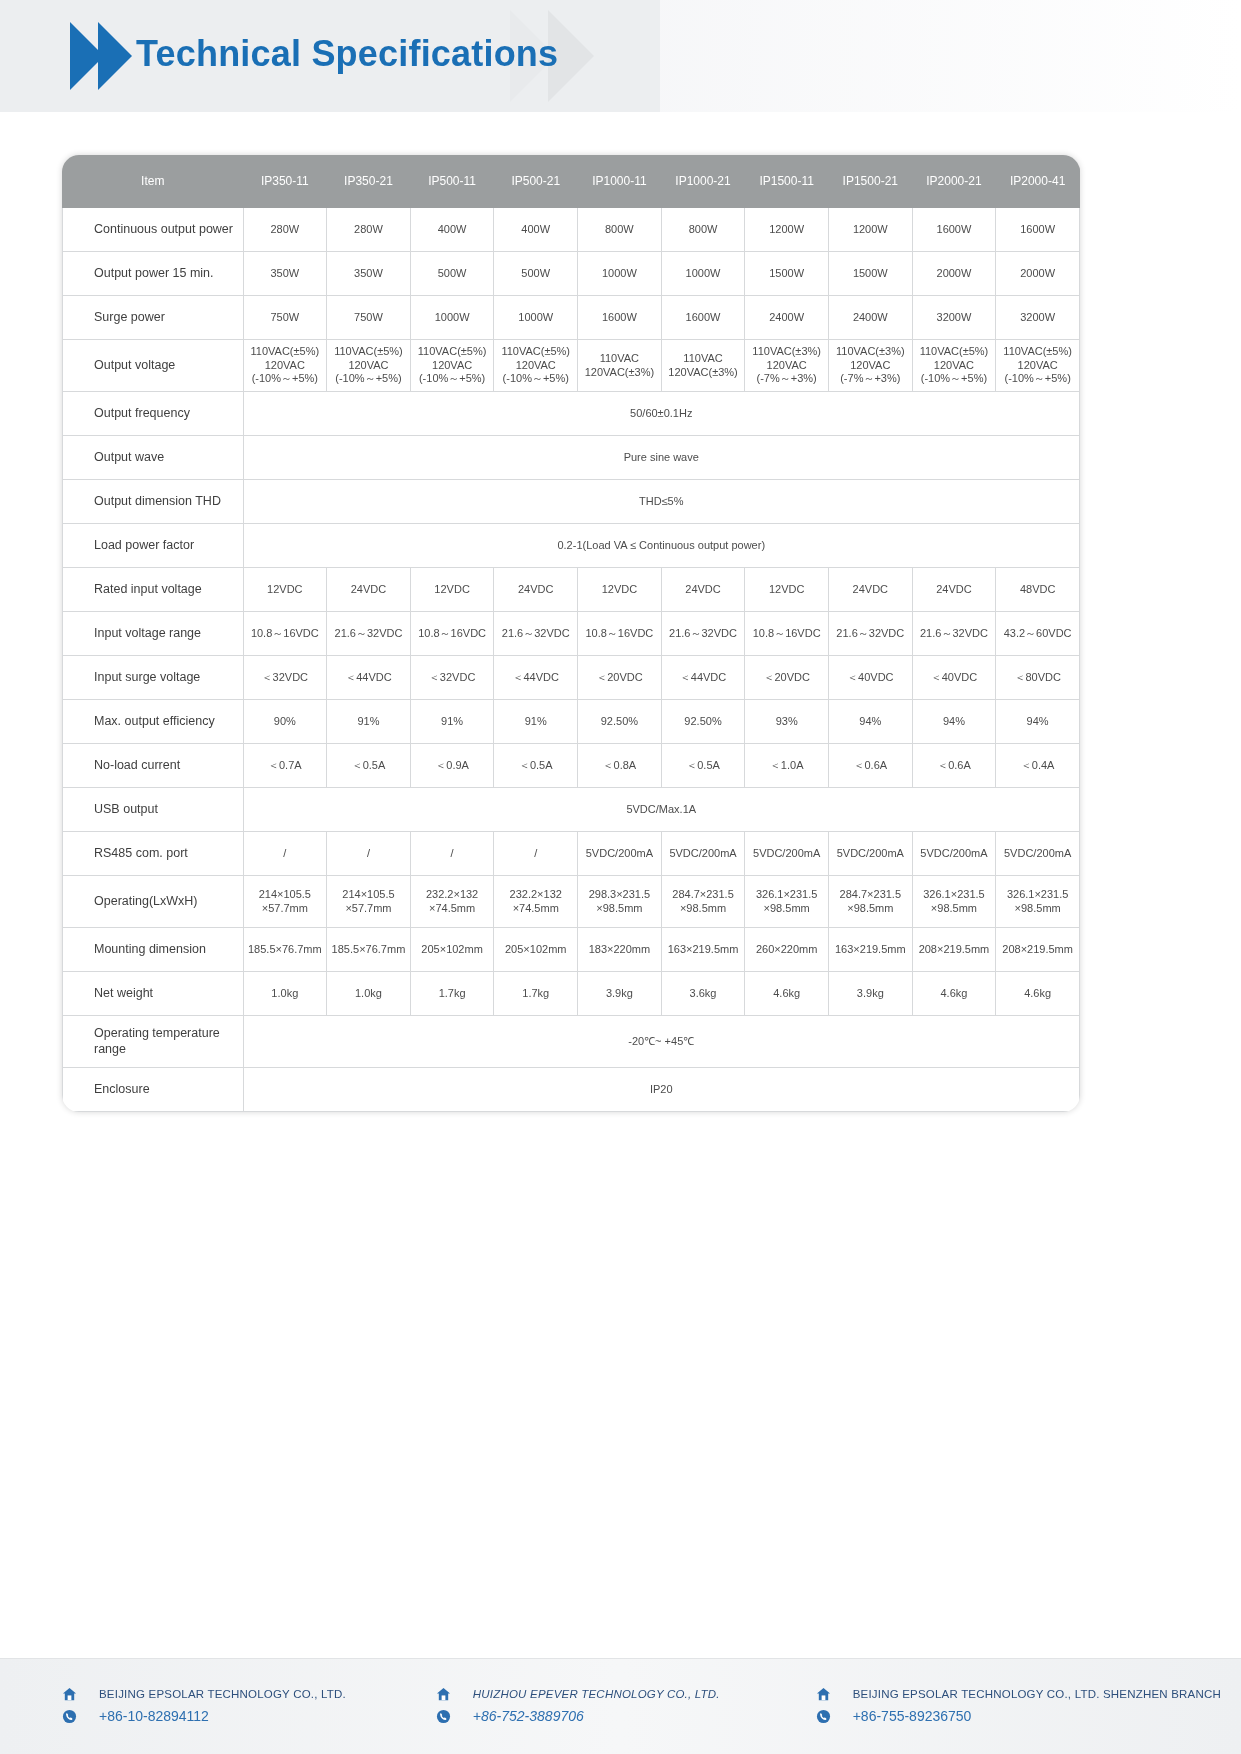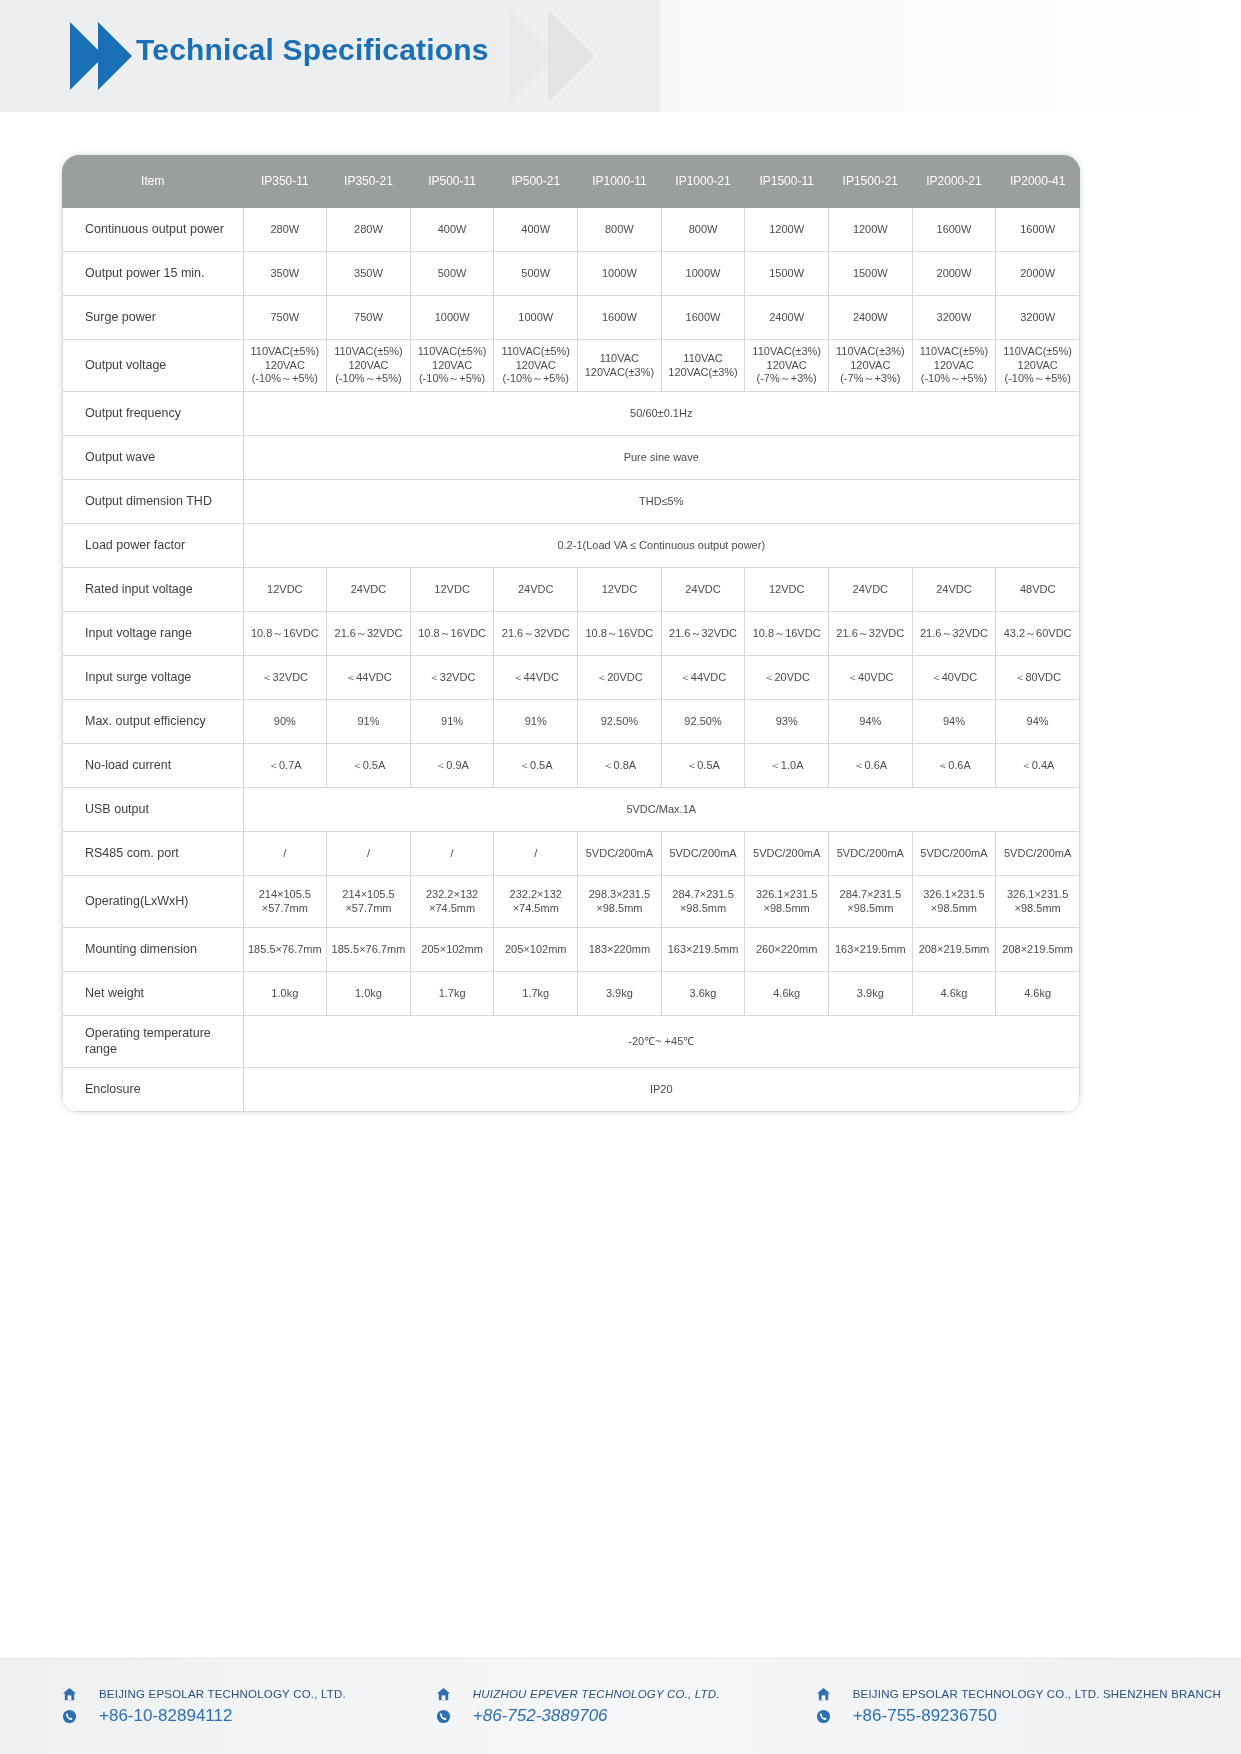--- a/index.html
+++ b/index.html
@@ -59,21 +59,21 @@
     position: absolute;
     top: 22px; left: 98px;
     width: 0; height: 0;
     border-top: 34px solid transparent;
     border-bottom: 34px solid transparent;
     border-left: 34px solid #1a6fb5;
   }
   .header-title {
     position: absolute;
     top: 33px; left: 136px;
-    font-size: 30px;
+    font-size: 36px;
     font-weight: bold;
     color: #1a6fb5;
     letter-spacing: 0.2px;
   }
 
   
   .card {
     position: absolute;
     top: 155px;
     left: 62px;
@@ -100,21 +100,21 @@
   table.spec thead th {
     background: #9b9e9f;
     color: #ffffff;
     font-size: 12px;
     font-weight: normal;
     height: 52px;
     border-color: #9b9e9f;
   }
   table.spec tbody td.label {
     text-align: left;
-    padding-left: 22px;
+    padding-left: 31px;
     font-size: 12.5px;
     color: #3f3f3f;
     height: 44px;
     margin-left: 36px;
   }
   table.spec tbody td {
     height: 44px;
   }
   table.spec tr.tall td { height: 52px; }
   .multiline { white-space: pre-line; }
@@ -142,21 +142,21 @@
     align-items: center;
     gap: 22px;
     height: 22px;
   }
   .foot-name {
     font-size: 11.5px;
     color: #2d4f7c;
     letter-spacing: 0.2px;
   }
   .foot-phone {
-    font-size: 17px;
+    font-size: 14px;
     color: #2d6fb0;
   }
   .ficon { width: 15px; height: 15px; display: inline-block; }
   .fb1 { margin-left: 0; }
   .fb2 { margin-left: 42px; font-style: italic; }
   .fb3 { margin-left: 48px; }
 </style>
 </head>
 <body>
 

